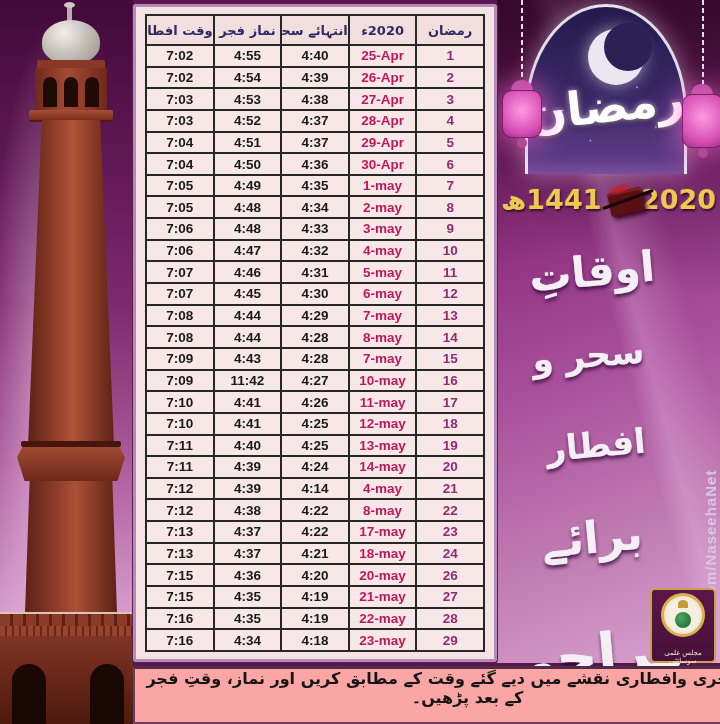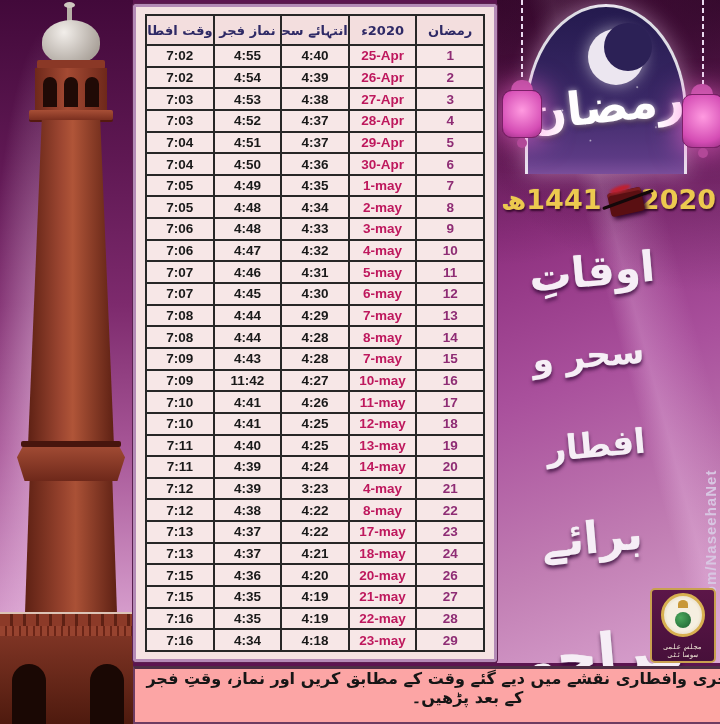--- a/index.html
+++ b/index.html
@@ -101,22 +101,22 @@
     writing-mode:vertical-rl; transform:rotate(180deg);
     font-size:15px; font-weight:bold; color:#d8c6e2; letter-spacing:1px; }
   .logo-box { position:absolute; left:153px; top:588px; width:66px; height:75px;
     background:linear-gradient(#5c1648,#47103a); border:2px solid #c8a050; border-radius:5px; }
   .logo-emblem { position:absolute; left:9px; top:3px; width:44px; height:44px; border-radius:50%;
     border:3px solid #d8b050; background:radial-gradient(#f5efe0 58%, #d8c8a8); }
   .logo-emblem .dome { position:absolute; left:14px; top:4px; width:10px; height:8px;
     background:#c89838; border-radius:50% 50% 0 0; }
   .logo-emblem .globe { position:absolute; left:11px; top:16px; width:16px; height:16px;
     border-radius:50%; background:radial-gradient(circle at 35% 35%, #4aa85c, #1c6030); }
-  .logo-caption { position:absolute; left:0; top:53px; width:100%; text-align:center;
-    font-family:Liberation Mono, monospace; direction:rtl; font-size:7px; color:#f0e8d8; }
+  .logo-caption { position:absolute; left:0; top:59px; width:100%; text-align:center;
+    font-family:Liberation Serif, serif; direction:rtl; font-size:7px; color:#f0e8d8; }
 
   
   .table-panel { position:absolute; left:133px; top:4px; width:364px; height:658px;
     background:#f5e2e2; border:3px solid #b48ab6; outline:1px solid #5c2050; border-radius:2px;
     padding:7px 9px; }
   table.tt { width:100%; height:100%; border-collapse:collapse; table-layout:fixed;
     background:#f7e7e7; }
   table.tt th, table.tt td { border:2px solid #272727; text-align:center; vertical-align:middle;
     padding:0; overflow:hidden; white-space:nowrap; }
   table.tt th { height:30px; font-family:"DejaVu Sans", sans-serif; direction:rtl;
@@ -355,21 +355,21 @@
           <tr>
             <td>7:11</td>
             <td>4:39</td>
             <td>4:24</td>
             <td class="date-cell">14-may</td>
             <td class="day-cell">20</td>
           </tr>
           <tr>
             <td>7:12</td>
             <td>4:39</td>
-            <td>3:23</td>
+            <td>4:14</td>
             <td class="date-cell">4-may</td>
             <td class="day-cell">21</td>
           </tr>
           <tr>
             <td>7:12</td>
             <td>4:38</td>
             <td>4:22</td>
             <td class="date-cell">8-may</td>
             <td class="day-cell">22</td>
           </tr>

